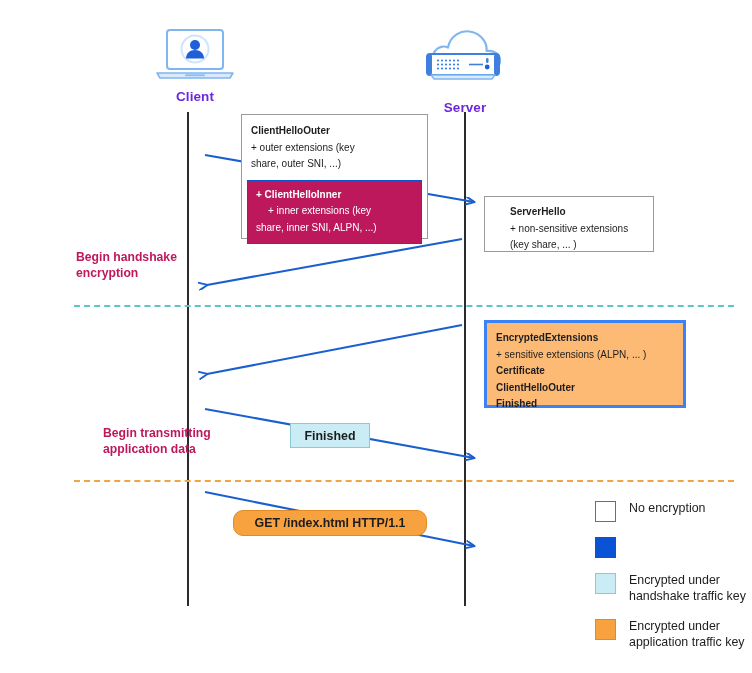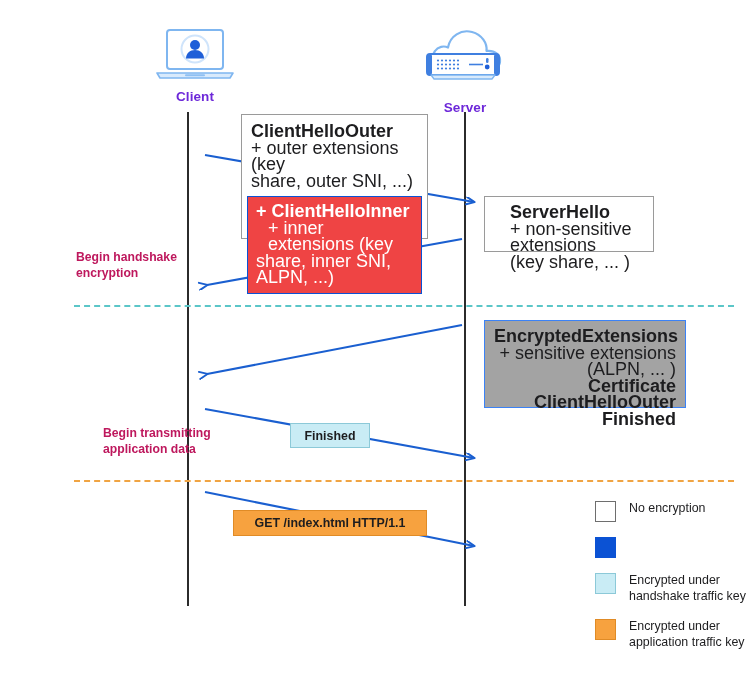--- a/index.html
+++ b/index.html
@@ -54,39 +54,38 @@
     font-weight: bold;
     color: #be185d;
     line-height: 16px;
     width: 120px;
   }
 
   
   .msgbox {
     position: absolute;
     box-sizing: border-box;
-    font-size: 18px;
+    font-size: 10px;
     line-height: 16.5px;
     color: #1d1d1f;
   }
   .msgbox .ttl { font-weight: bold; }
   .box-plain {
     background: #ffffff;
     border: 1.5px solid #9a9a9a;
   }
   .box-inner-ech {
-    background: #ef4444;
+    background: #be185d;
     border: 1px solid #0b52d4;
     color: #ffffff;
     box-sizing: border-box;
   }
   .box-hs {
-    background: #a3a3a3;
-    border: 1px solid #3b82f6;
-    text-align: right;
+    background: #fdba74;
+    border: 3px solid #3b82f6;
   }
   .pill {
     position: absolute;
     box-sizing: border-box;
     display: flex;
     align-items: center;
     justify-content: center;
     font-size: 12.4px;
     font-weight: bold;
     color: #1d1d1f;
@@ -248,21 +247,21 @@
     <div>+ sensitive extensions (ALPN, ... )</div>
     <div class="ttl">Certificate</div>
     <div class="ttl">ClientHelloOuter</div>
     <div class="ttl">Finished</div>
   </div>
 
   <div class="pill pill-hs" style="left:290px; top:423px; width:80px; height:25px;">
     <span>Finished</span>
   </div>
 
-  <div class="pill pill-app" style="left:233px; top:510px; width:194px; height:26px;">
+  <div class="pill pill-app" style="left:233px; top:510px; width:194px; height:26px;border-radius:10px;">
     <span>GET /index.html HTTP/1.1</span>
   </div>
 
   <div id="legend" style="left:571px; top:500px; width:175px;">
 
     <div class="legend-row">
       <div class="legend-swatch" style="background:#ffffff; border:1.8px solid #6e6e6e;"></div>
       <div class="legend-text">No encryption</div>
     </div>
 

